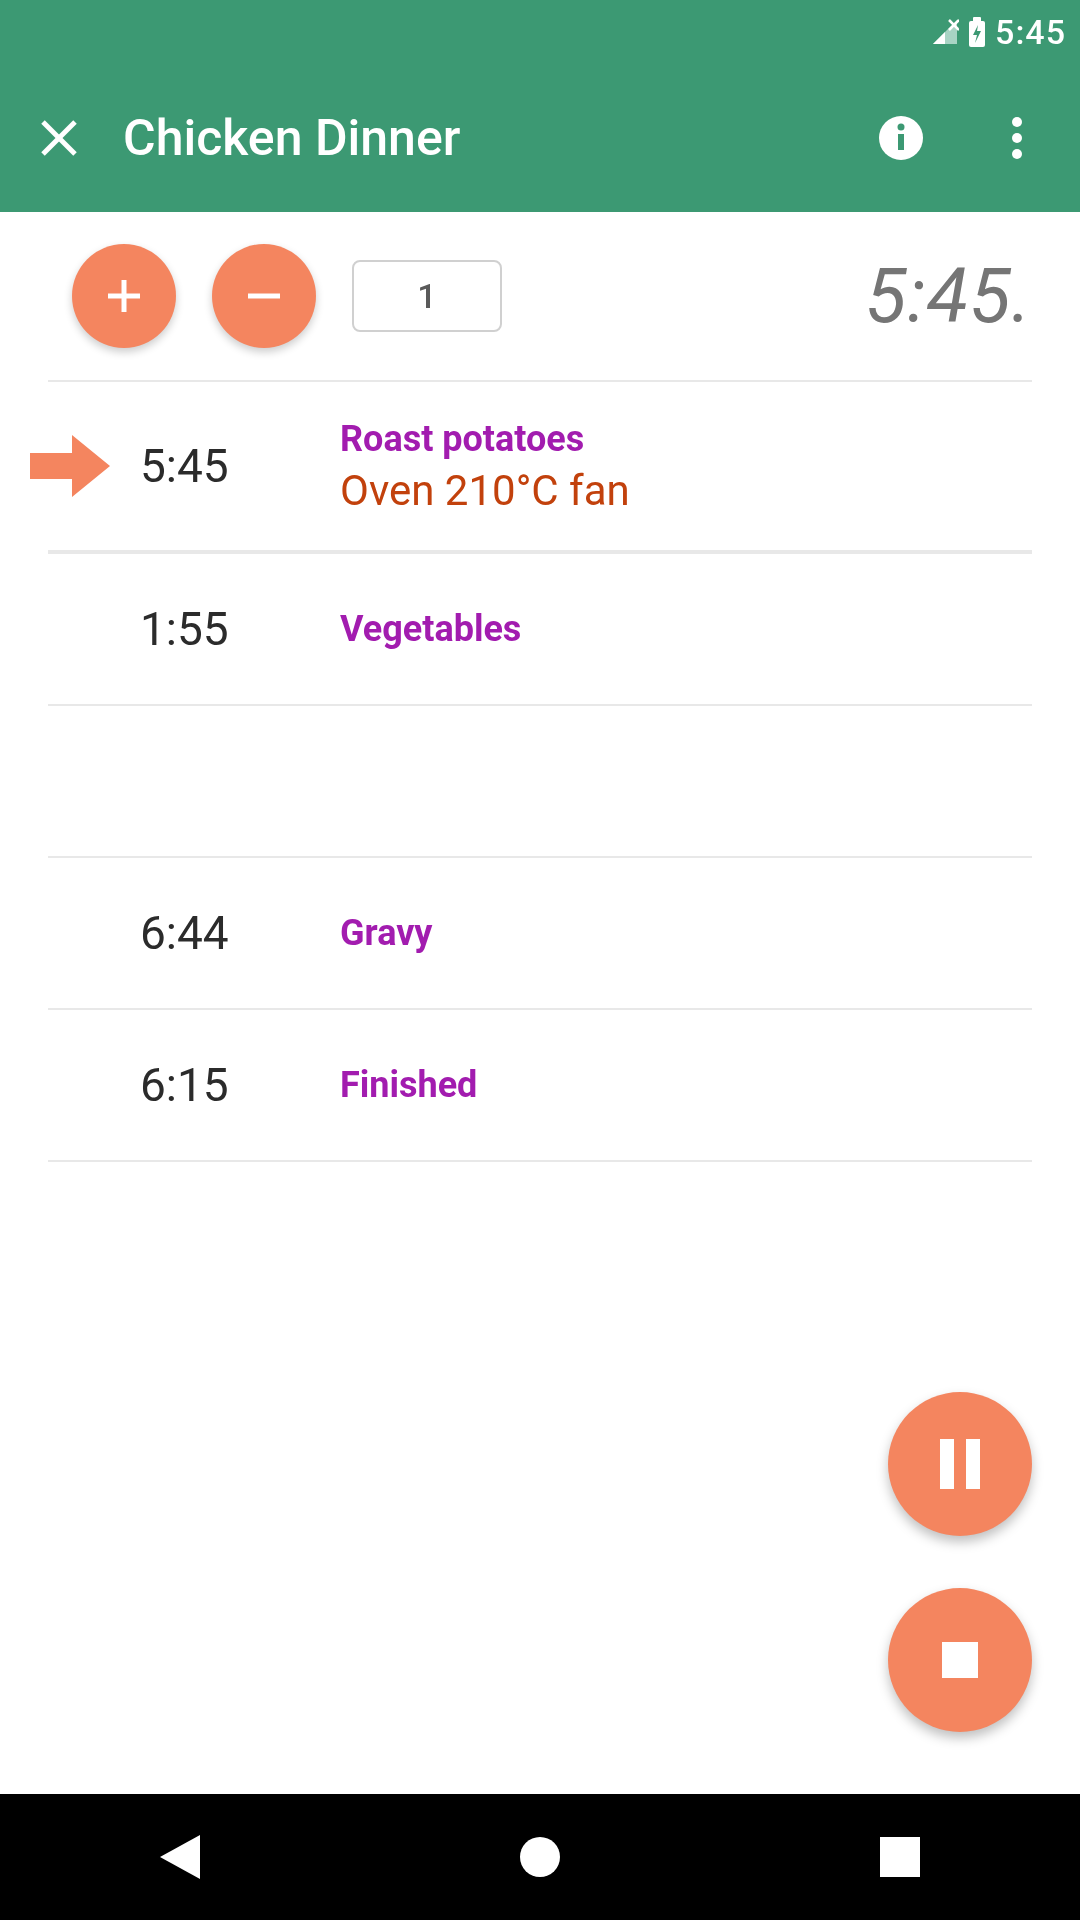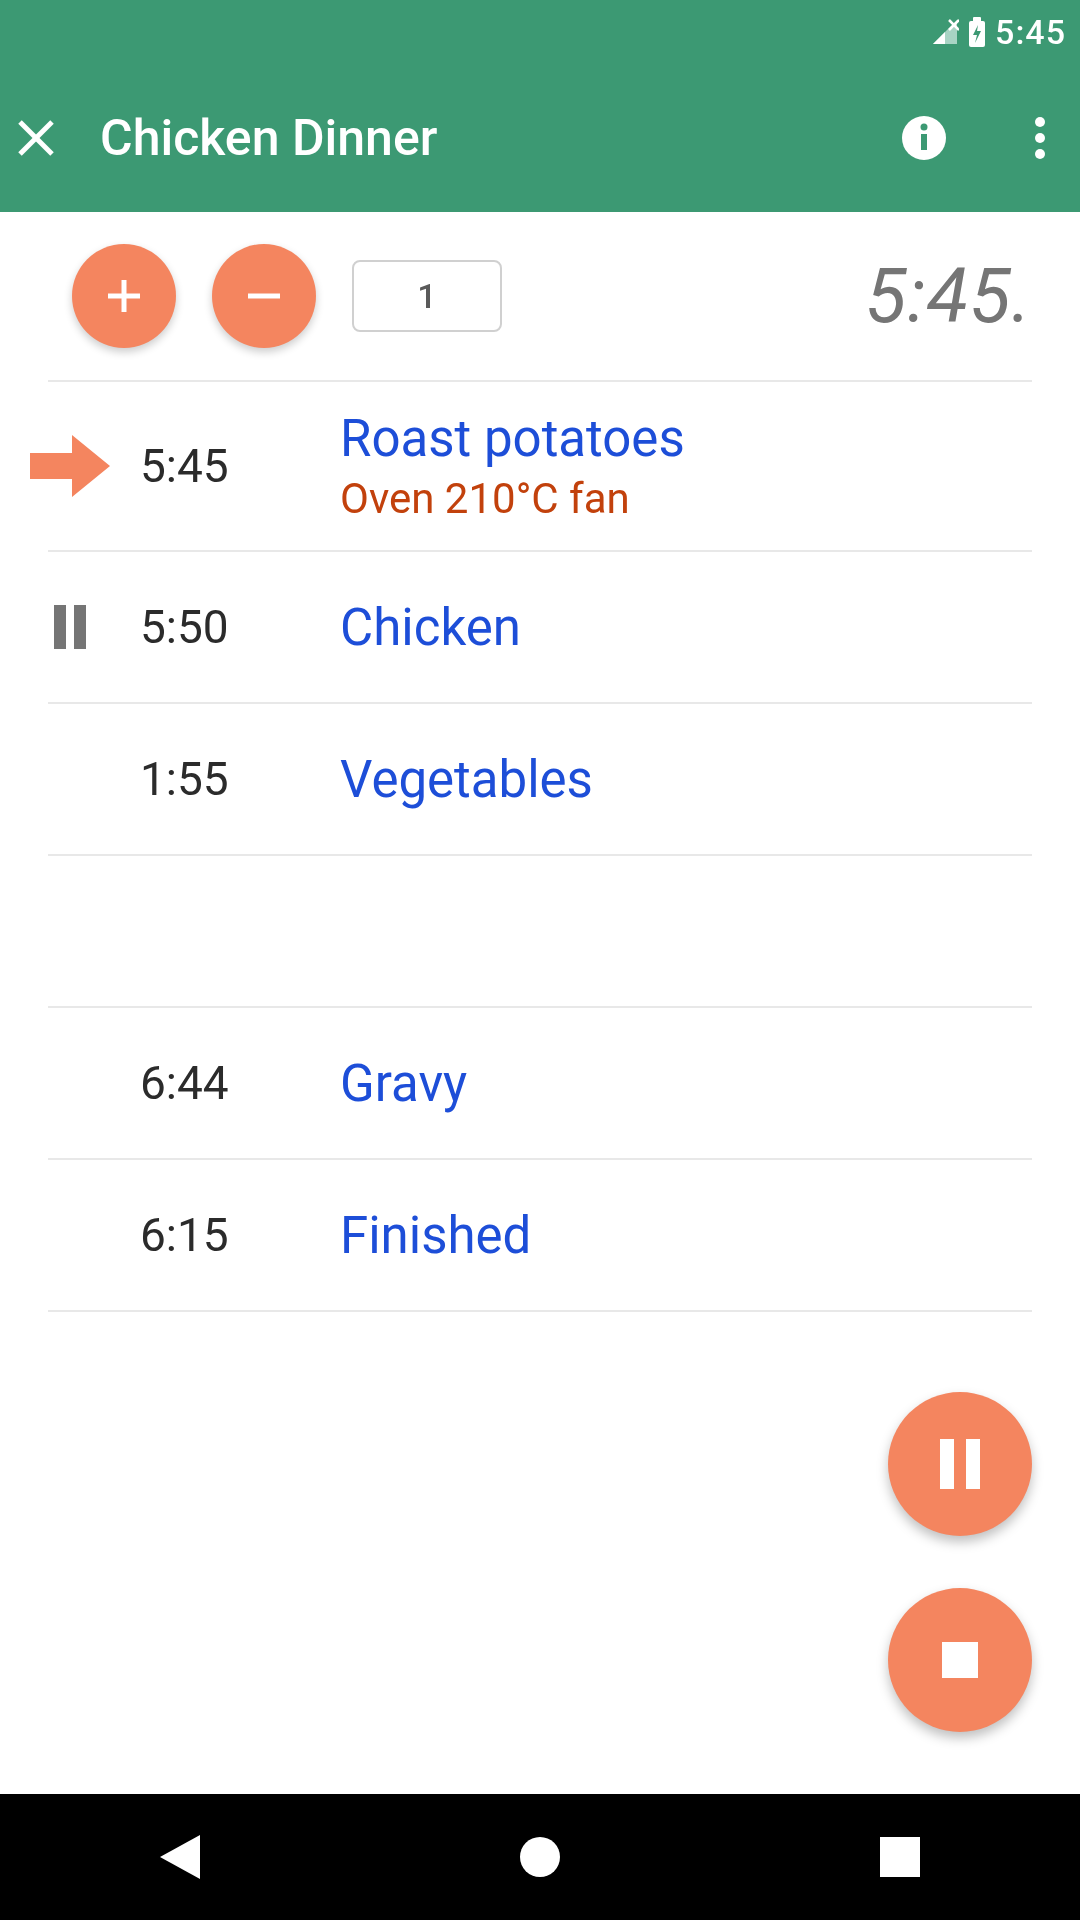--- a/index.html
+++ b/index.html
@@ -5,41 +5,41 @@
     * { margin: 0; padding: 0; box-sizing: border-box; font-family: Roboto, -apple-system, BlinkMacSystemFont, sans-serif; }
     body { width: 1080px; height: 1920px; background: #000; display: flex; flex-direction: column; overflow: hidden; transform-origin: top left; }
 
     
     .status-bar { height: 64px; background: #3c9973; display: flex; justify-content: flex-end; align-items: center; padding: 0 14px; gap: 8px; color: #fff; }
     .status-bar .signal { width: 28px; height: 28px; position: relative; }
     .status-bar .battery { width: 20px; height: 30px; }
     .status-bar .clock { font-size: 34px; font-weight: 500; letter-spacing: 1px; }
 
     
-    .app-bar { height: 148px; background: #3c9973; display: flex; align-items: center; padding: 0 12px; gap: 40px; color: #fff; }
+    .app-bar { height: 148px; background: #3c9973; display: flex; align-items: center; padding: 0 35px; gap: 40px; color: #fff; }
     .app-bar .close { width: 48px; height: 48px; display:flex; align-items:center; justify-content:center; }
     .app-bar .title { font-size: 50px; font-weight: 500; flex: 1; }
     .app-bar .info, .app-bar .dots { width: 56px; height: 56px; display:flex; align-items:center; justify-content:center; margin-left: 20px; }
 
     
     .content { flex: 1; background: #fff; position: relative; overflow: hidden; }
 
     .controls { display: flex; align-items: center; padding: 32px 48px 32px 72px; gap: 36px; }
     .fab-sm { width: 104px; height: 104px; border-radius: 52px; background: #f4855f; display: flex; align-items: center; justify-content: center; box-shadow: 0 4px 8px rgba(0,0,0,0.2); }
     .count-box { width: 150px; height: 72px; border: 2px solid #d0d0d0; border-radius: 8px; display: flex; align-items: center; justify-content: center; font-size: 34px; color: #5a5a5a; font-weight: 500; }
     .big-time { margin-left: auto; font-size: 76px; color: #757575; font-weight: 400; letter-spacing: 1px; font-style: italic; }
 
     .divider { height: 2px; background: #e8e8e8; margin: 0 48px; }
 
     .step-row { display: grid; grid-template-columns: 140px 200px 1fr; align-items: center; min-height: 150px; padding: 24px 48px 24px 0; }
     .step-row.with-sub { min-height: 168px; }
     .step-row .icon-cell { display:flex; align-items:center; justify-content:center; }
     .step-row .time { font-size: 46px; color: #2b2b2b; font-weight: 400; }
     .step-row .label-wrap { display:flex; flex-direction:column; gap: 6px; }
-    .step-row .label { font-size: 51px; color: #1d4ed8; font-weight: 400; }
+    .step-row .label { font-size: 36px; color: #a21caf; font-weight: 700; }
     .step-row .sublabel { font-size: 42px; color: #c2410c; font-weight: 400; }
 
     .arrow-icon { width: 80px; height: 62px; }
     .pause-icon-sm { display:flex; gap:8px; }
     .pause-icon-sm div { width: 12px; height: 44px; background: #757575; }
 
     .fab-lg { width: 144px; height: 144px; border-radius: 72px; background: #f4855f; display:flex; align-items:center; justify-content:center; box-shadow: 0 6px 12px rgba(0,0,0,0.25); position:absolute; right: 48px; }
     .fab-pause { top: 1180px; }
     .fab-stop  { top: 1376px; }
     .fab-lg .pause { display:flex; gap:12px; }
@@ -123,32 +123,20 @@
         </svg>
     </div>
     <div class="time">5:45</div>
     <div class="label-wrap">
       <div class="label">Roast potatoes</div>
       <div class="sublabel">Oven 210°C fan</div>
     </div>
   </div>
   <div class="divider"></div>
 
-  <div class="step-row">
-    <div class="icon-cell">
-        <div class="pause-icon-sm">
-          <div></div>
-          <div></div>
-        </div>
-      </div>
-    <div class="time">5:50</div>
-    <div class="label-wrap">
-        <div class="label">Chicken</div>
-      </div>
-  </div>
   <div class="divider"></div>
 
   <div class="step-row">
     <div class="icon-cell"></div>
     <div class="time">1:55</div>
     <div class="label-wrap">
         <div class="label">Vegetables</div>
       </div>
   </div>
   <div class="divider"></div>

